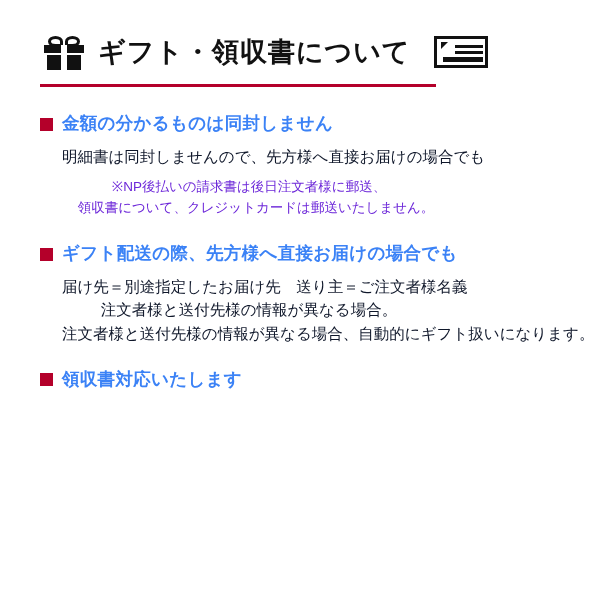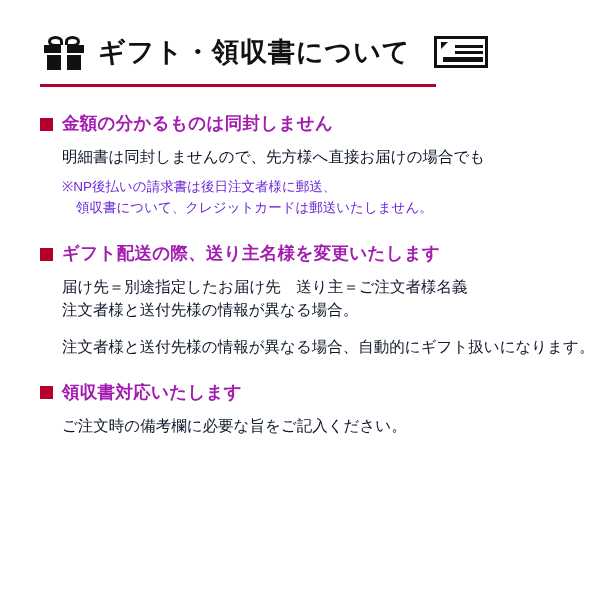--- a/index.html
+++ b/index.html
@@ -13,20 +13,21 @@
     font-family: "Liberation Sans", sans-serif;
     color: #1a1a1a;
     overflow: hidden;
   }
   .page {
     position: relative;
     width: 476px;
     height: 600px;
     box-sizing: border-box;
     padding: 34px 40px 0 40px;
+    text-align: center;
   }
 
   
   .header {
     display: flex;
     align-items: center;
     gap: 14px;
     padding: 0 4px 14px 4px;
     border-bottom: 3px solid #b4002a;
   }
@@ -142,21 +143,21 @@
     flex: 0 0 auto;
     width: 13px;
     height: 13px;
     background: #b4002a;
     position: relative;
     top: 1px;
   }
   .sec-title {
     font-size: 17.5px;
     font-weight: bold;
-    color: #a21caf;
+    color: #3b82f6;
     letter-spacing: 0.3px;
     white-space: nowrap;
   }
   .body-block {
     padding-left: 22px;
   }
   .ln-main {
     font-size: 15.5px;
     line-height: 1.5;
     color: #0f172a;
@@ -167,21 +168,21 @@
     line-height: 1.55;
     color: #6d28d9;
     white-space: nowrap;
   }
   .note-block {
     margin-top: 9px;
   }
   .note-indent {
     padding-left: 14px;
   }
-  .gap-block { margin-top: 13px; }
+  .gap-block { }
 </style>
 </head>
 <body>
 
 <div class="page">
 
   <div class="header">
     <div class="gift-icon">
       <div class="bow-l"></div>
       <div class="bow-r"></div>
@@ -210,35 +211,34 @@
         <div class="note-block">
           <div class="ln-note">※NP後払いの請求書は後日注文者様に郵送、</div>
           <div class="ln-note note-indent">領収書について、クレジットカードは郵送いたしません。</div>
         </div>
       </div>
     </div>
 
     <div class="section">
       <div class="sec-head">
         <span class="sq"></span>
-        <span class="sec-title">ギフト配送の際、送り主名様を変更いたします</span>
+        <span class="sec-title">ギフト配送の際、先方様へ直接お届けの場合でも</span>
       </div>
       <div class="body-block">
         <div class="ln-main">届け先＝別途指定したお届け先　送り主＝ご注文者様名義</div>
         <div class="ln-main">注文者様と送付先様の情報が異なる場合。</div>
         <div class="gap-block">
           <div class="ln-main">注文者様と送付先様の情報が異なる場合、自動的にギフト扱いになります。</div>
         </div>
       </div>
     </div>
 
     <div class="section">
       <div class="sec-head">
         <span class="sq"></span>
         <span class="sec-title">領収書対応いたします</span>
       </div>
       <div class="body-block">
-        <div class="ln-main">ご注文時の備考欄に必要な旨をご記入ください。</div>
       </div>
     </div>
 
   </div>
 </div>
 
 </body></html>

